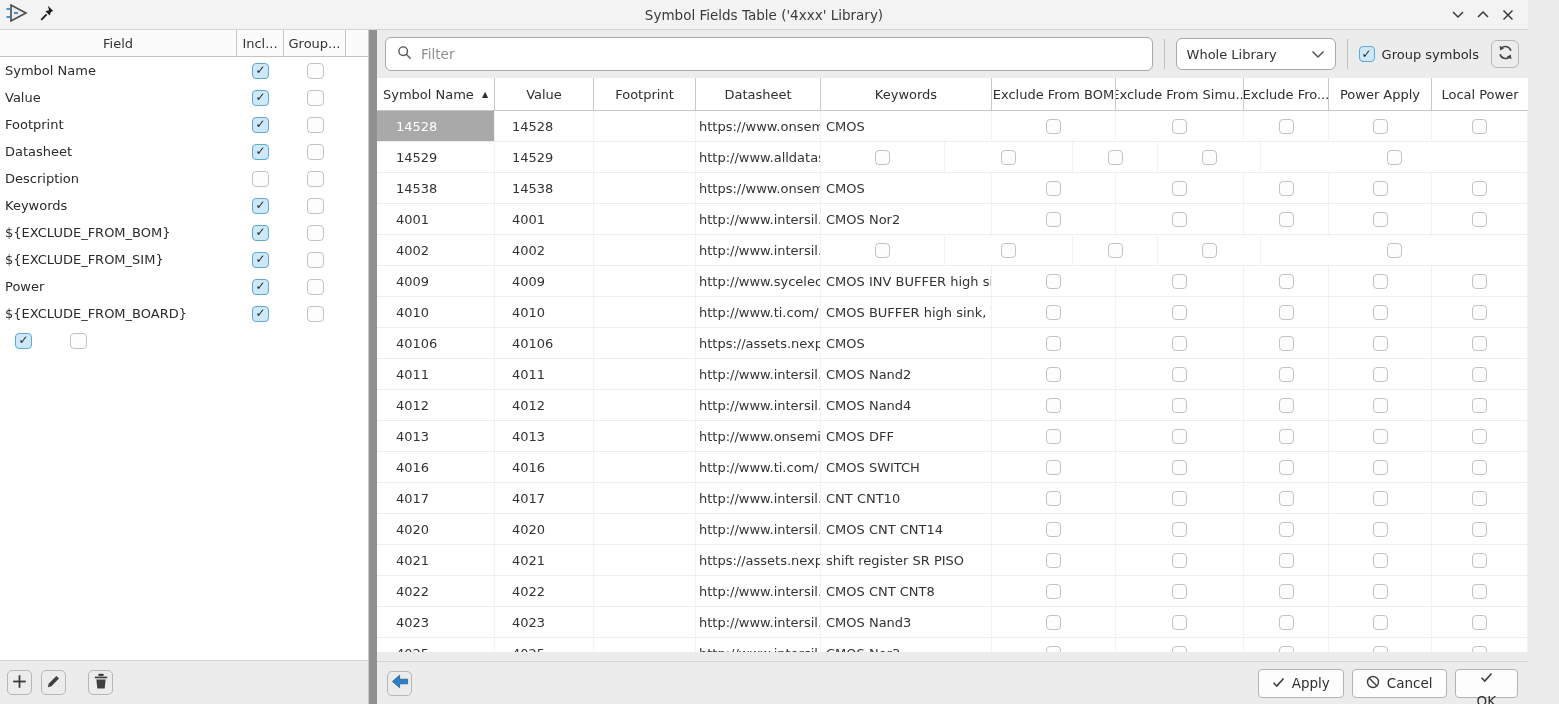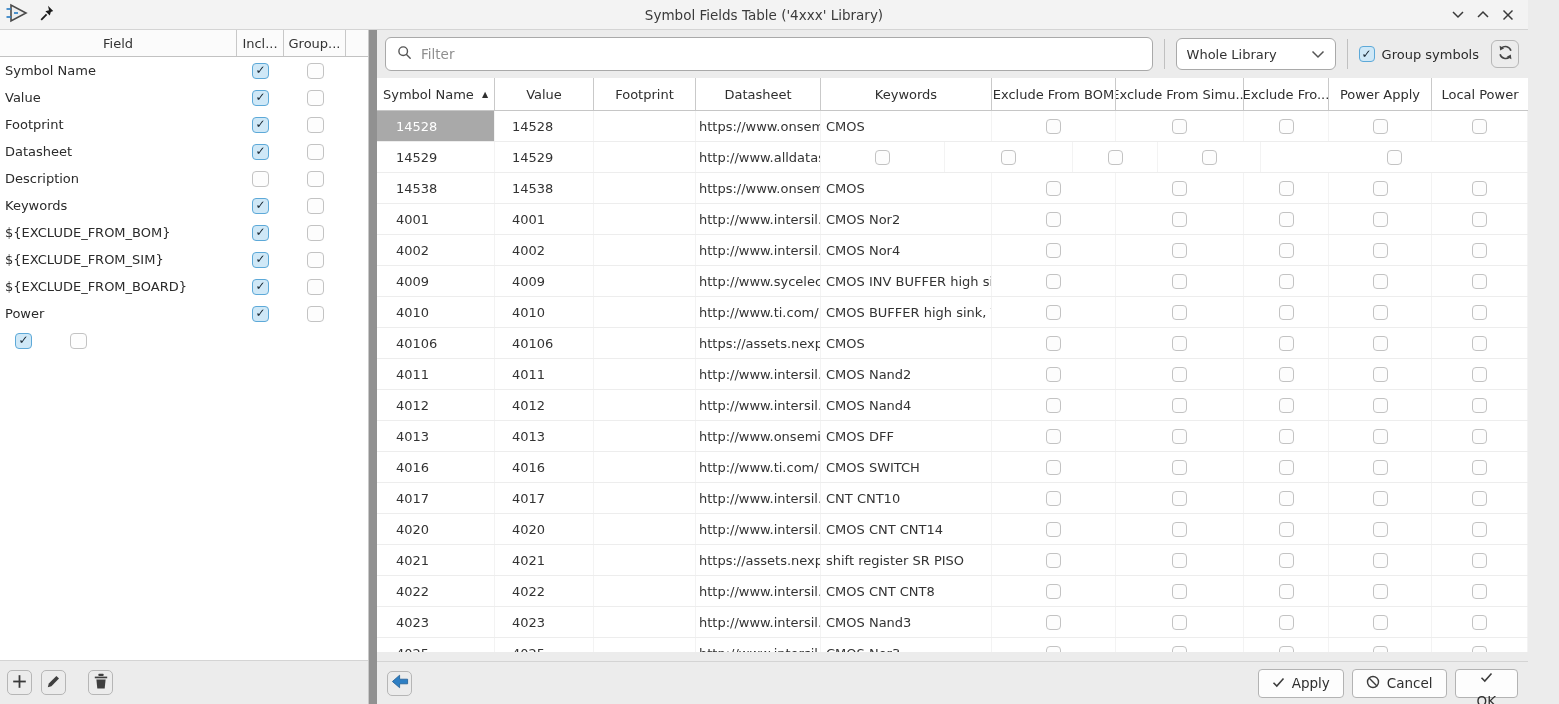--- a/index.html
+++ b/index.html
@@ -204,30 +204,30 @@
             <div class="fg-row">
               <div class="fg-name">${EXCLUDE_FROM_SIM}</div>
               <div class="fg-cell ci">
                 <span class="cb checked"></span>
               </div>
               <div class="fg-cell cg">
                 <span class="cb"></span>
               </div>
             </div>
             <div class="fg-row">
+              <div class="fg-name">Power</div>
+              <div class="fg-cell ci">
+                <span class="cb checked"></span>
+              </div>
+              <div class="fg-cell cg">
+                <span class="cb"></span>
+              </div>
+            </div>
+            <div class="fg-row">
               <div class="fg-name">${EXCLUDE_FROM_BOARD}</div>
-              <div class="fg-cell ci">
-                <span class="cb checked"></span>
-              </div>
-              <div class="fg-cell cg">
-                <span class="cb"></span>
-              </div>
-            </div>
-            <div class="fg-row">
-              <div class="fg-name">Power</div>
               <div class="fg-cell ci">
                 <span class="cb checked"></span>
               </div>
               <div class="fg-cell cg">
                 <span class="cb"></span>
               </div>
             </div>
             <div class="fg-row">
               <div class="fg-cell ci">
                 <span class="cb checked"></span>
@@ -425,21 +425,20 @@
               </div>
               <div class="td cc" style="flex: 1 1 0%;">
                 <span class="cb"></span>
               </div>
             </div>
             <div class="tr">
               <div class="td c0" style="width: 118px;">4002</div>
               <div class="td c1" style="width: 99px;">4002</div>
               <div class="td c2" style="width: 102px;"></div>
               <div class="td c3" style="width: 125px;">http://www.intersil.</div>
-              <div class="td c4" style="width: 171px;">CMOS Nor4</div>
               <div class="td cc" style="width: 124px;">
                 <span class="cb"></span>
               </div>
               <div class="td cc" style="width: 128px;">
                 <span class="cb"></span>
               </div>
               <div class="td cc" style="width: 85px;">
                 <span class="cb"></span>
               </div>
               <div class="td cc" style="width: 103px;">

